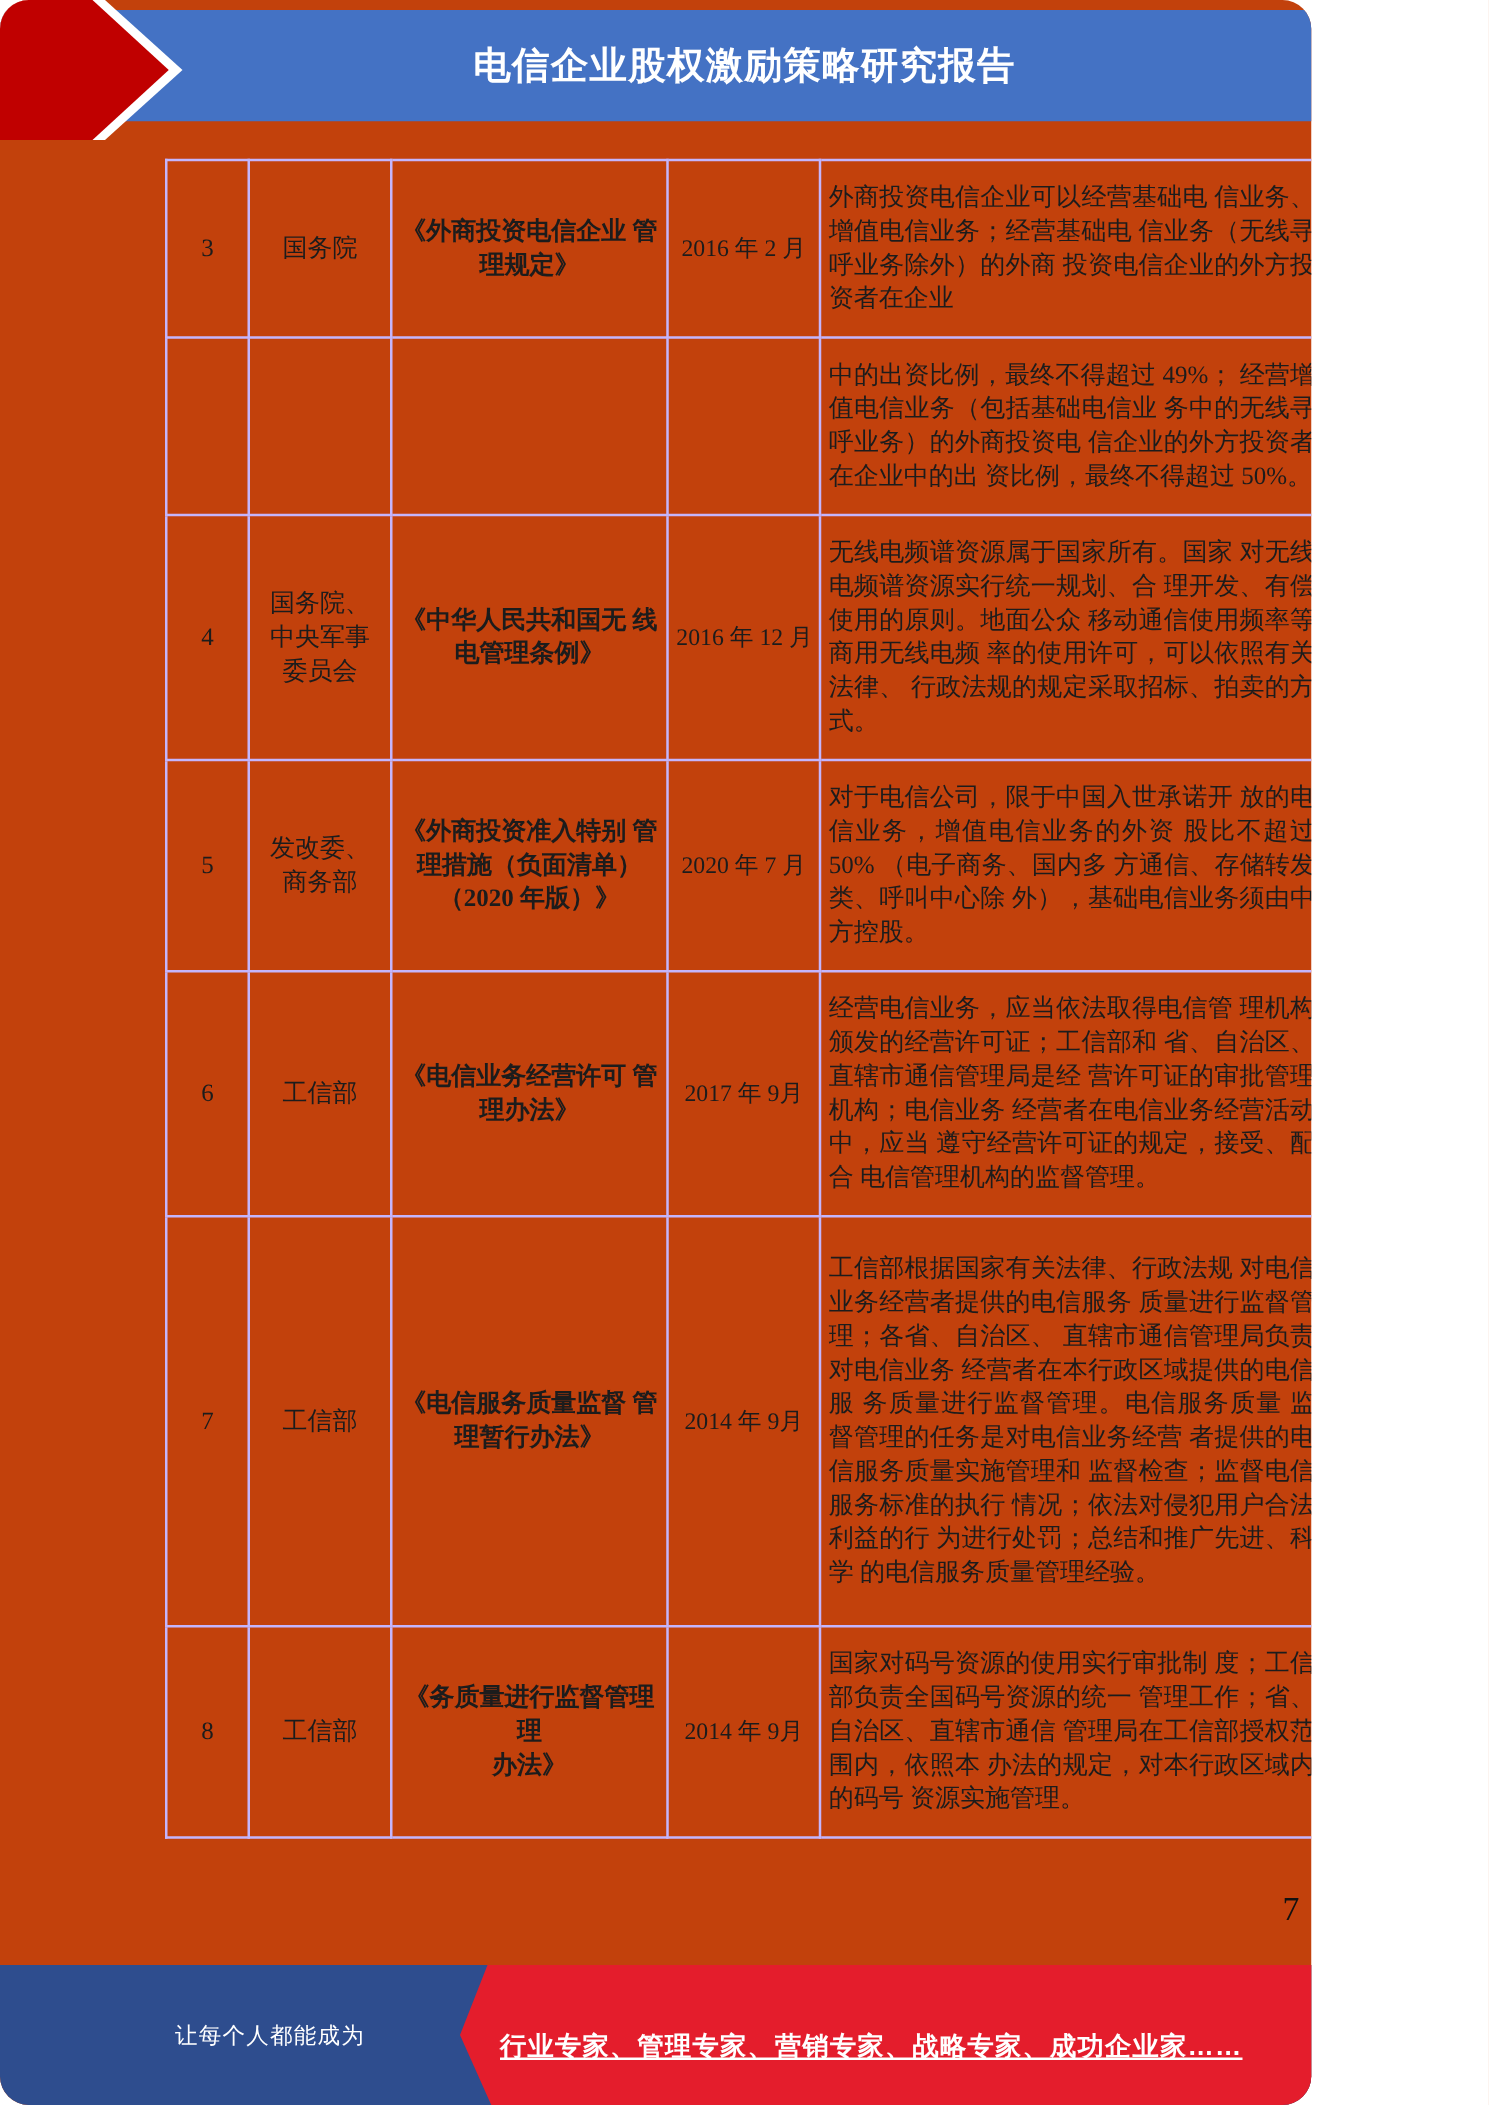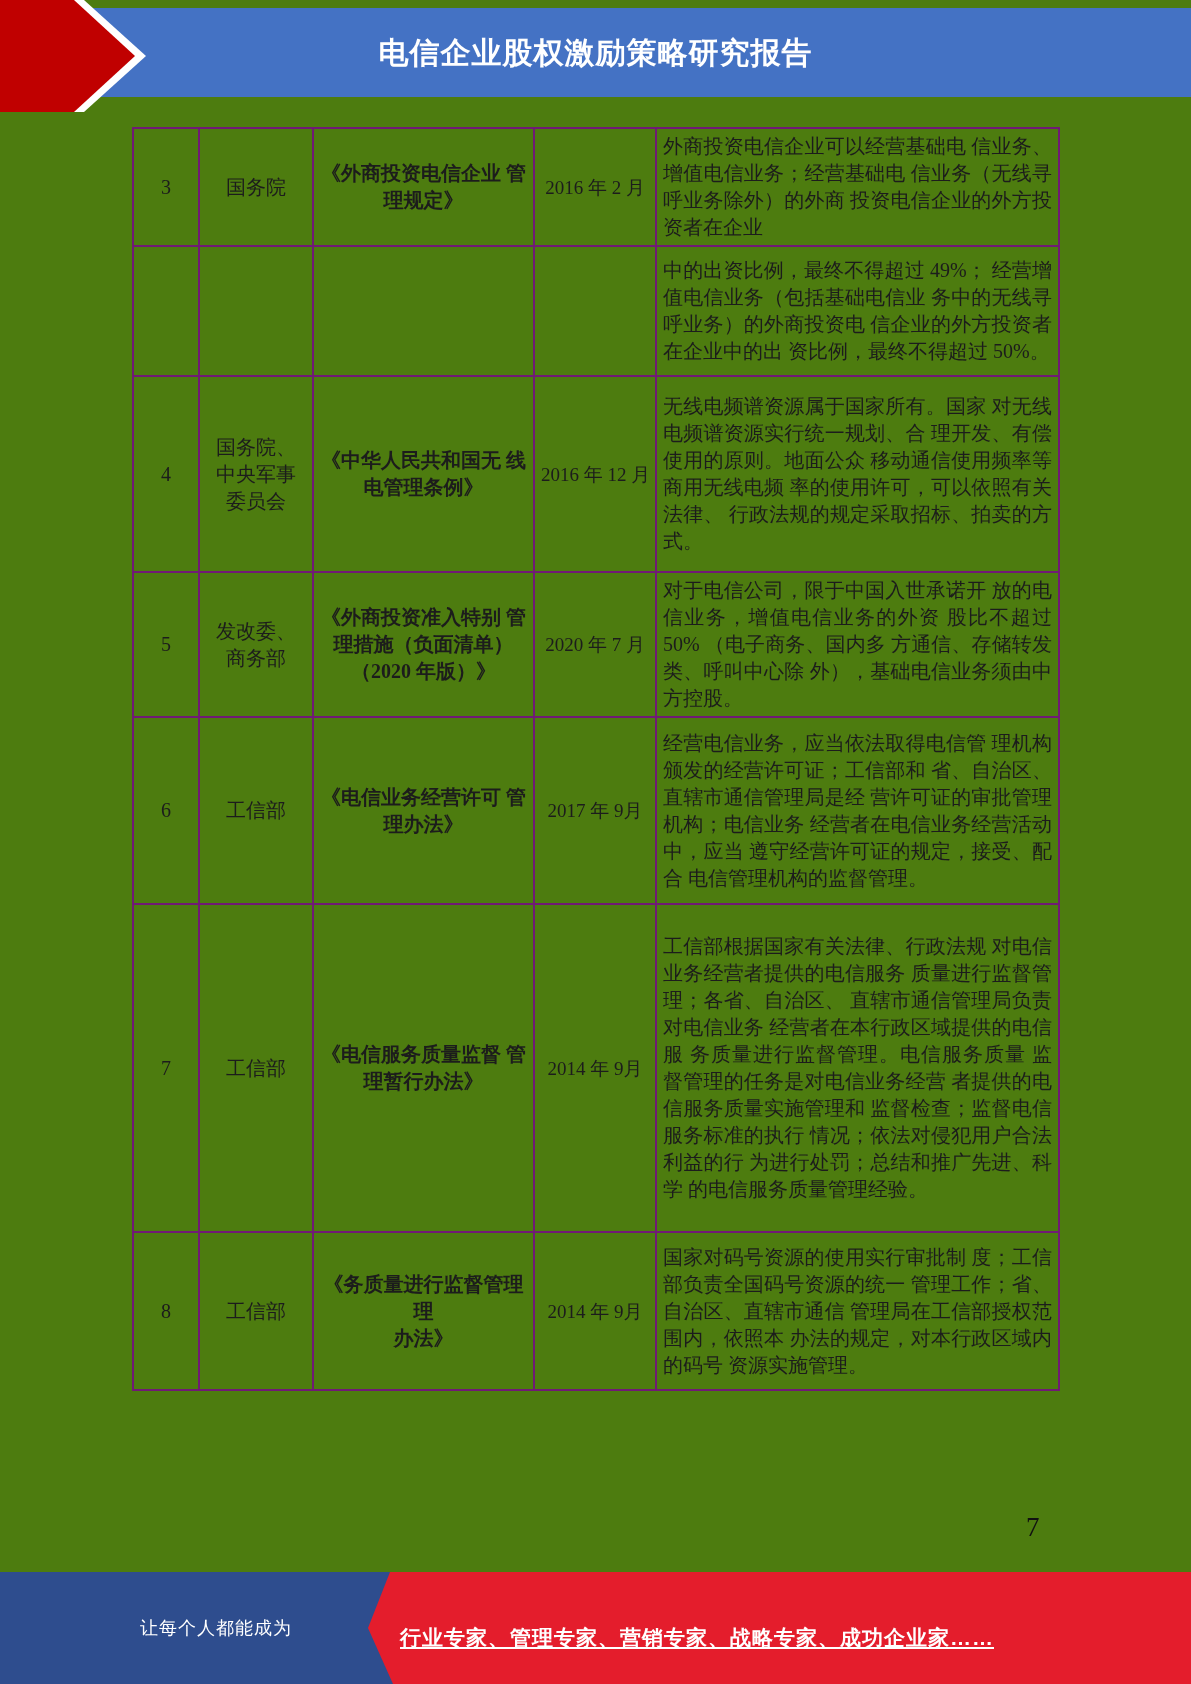--- a/index.html
+++ b/index.html
@@ -2,26 +2,27 @@
 <html><head>
 <meta charset="utf-8">
 <style>
   html, body {
     margin: 0;
     padding: 0;
     background: #ffffff;
   }
   .page {
     position: relative;
-    width: 1191px;
+    width: 1049px;
     height: 1684px;
-    background: #4d7c0f;
+    background: #c2410c;
     overflow: hidden;
     font-family: "Liberation Serif", serif;
     color: #1c1c1c;
+    border-radius: 23px;
   }
 
   
   .header-band {
     position: absolute;
     top: 8px;
     left: 0;
     width: 1191px;
     height: 89px;
     background: #4472C4;
@@ -53,23 +54,23 @@
     position: absolute;
     top: 127px;
     left: 132px;
     width: 926px;
     border-collapse: collapse;
     table-layout: fixed;
     font-size: 20px;
     line-height: 27px;
   }
   .reg-table td {
-    border: 2px solid #701a75;
+    border: 2px solid #c4b5fd;
     vertical-align: middle;
-    padding: 4px 6px;
+    padding: 16px 6px;
     overflow: hidden;
   }
   .cell-no, .cell-auth, .cell-date {
     text-align: center;
   }
   .cell-auth, .cell-reg {
     white-space: pre-line;
   }
   .cell-reg {
     text-align: center;

